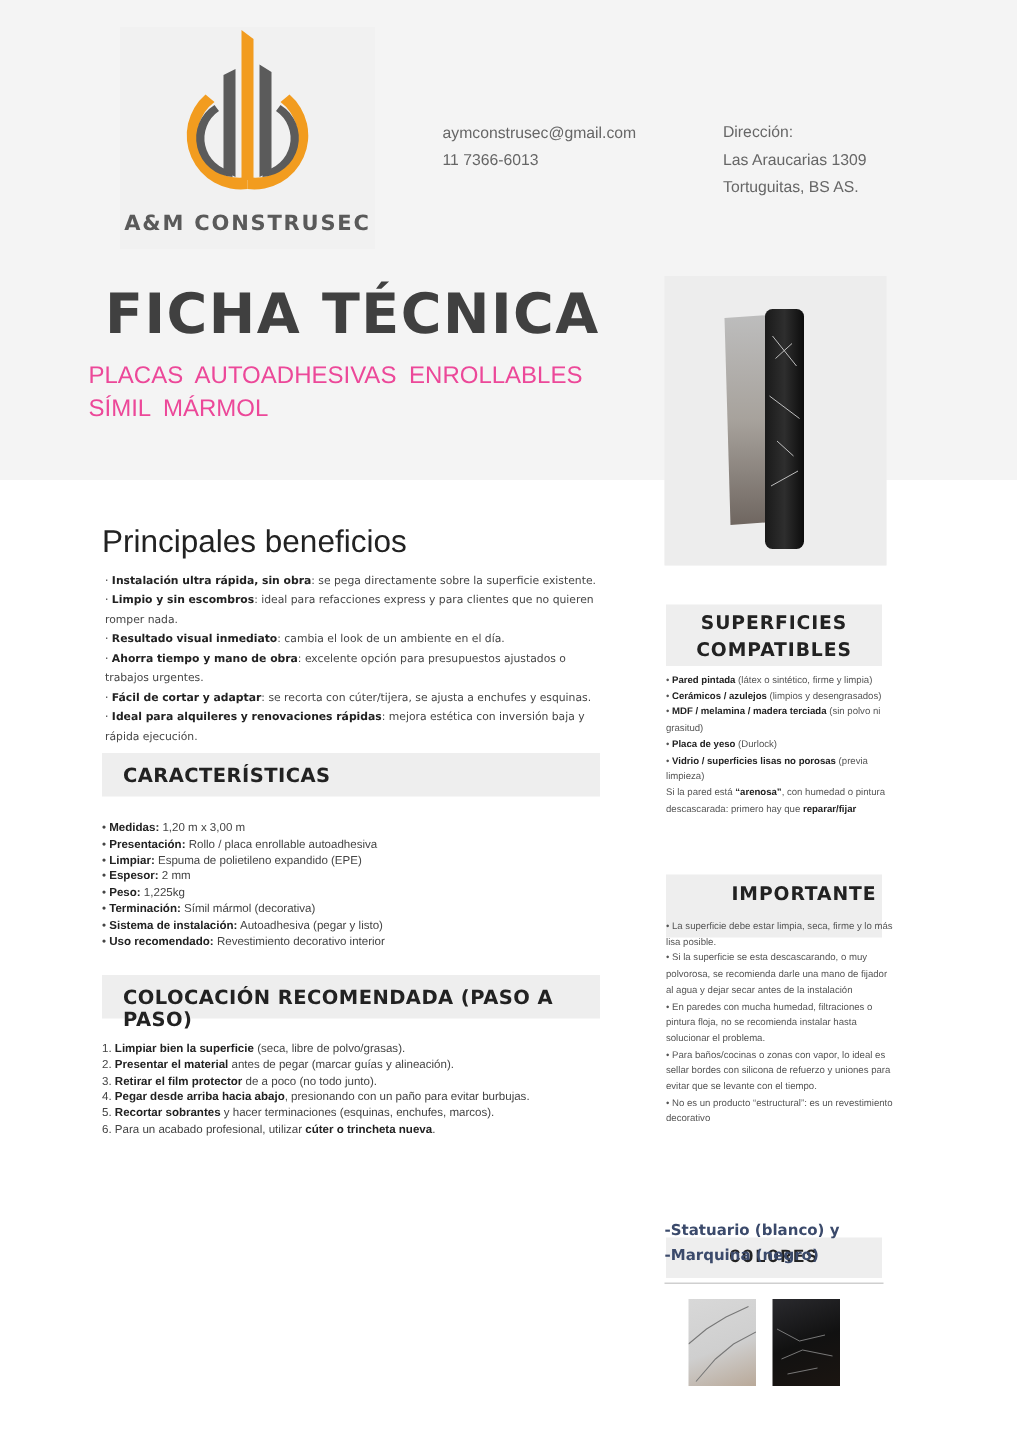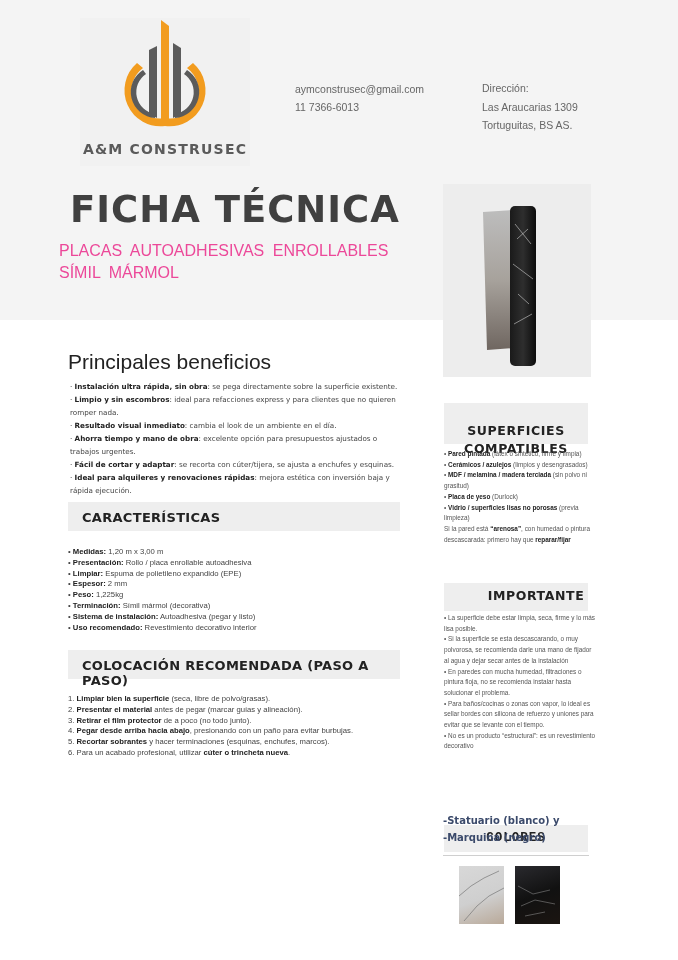--- a/index.html
+++ b/index.html
@@ -32,22 +32,22 @@
   .caract-head { top: 502px; }
   .coloc-head { top: 650px; }
 
   .list { position: absolute; left: 68px; font-size: 7.7px; line-height: 10.8px; color: #444; }
   .list b { color: #222; }
   .caract-list { top: 547px; }
   .coloc-list { top: 694px; }
 
   .side-head { position: absolute; left: 444px; width: 144px; background: #eeeeee; text-align: center;
     font-family: "DejaVu Sans", sans-serif; font-weight: bold; color: #222; }
-  .sup-head { top: 403px; height: 41px; font-size: 12.5px; line-height: 17.5px; padding-top: 19px; letter-spacing: 0.6px; }
-  .imp-head { top: 583px; height: 28px; font-size: 12.5px; line-height: 26px; letter-spacing: 0.6px; padding-left: 40px; }
+  .sup-head { top: 403px; height: 41px; font-size: 12.5px; line-height: 17.5px; padding-top: 3px; letter-spacing: 0.6px; }
+  .imp-head { top: 583px; height: 42px; font-size: 12.5px; line-height: 26px; letter-spacing: 0.6px; padding-left: 40px; }
   .col-head { top: 825px; height: 27px; font-size: 12.5px; line-height: 27px; letter-spacing: 1px; font-family: Liberation Mono, monospace; }
 
   .side-text { position: absolute; left: 444px; width: 152px; font-size: 6.4px; line-height: 10.7px; color: #555; }
   .side-text b { color: #222; }
   .sup-text { top: 449px; }
   .imp-text { top: 613px; }
 
   .colors-text { position: absolute; left: 443px; top: 812px; font-family: "DejaVu Sans", sans-serif;
     font-size: 10px; line-height: 17px; color: #3b4a6b; font-weight: bold; }
   .divider { position: absolute; left: 443px; top: 855px; width: 146px; height: 1px; background: #cfcfcf; }

